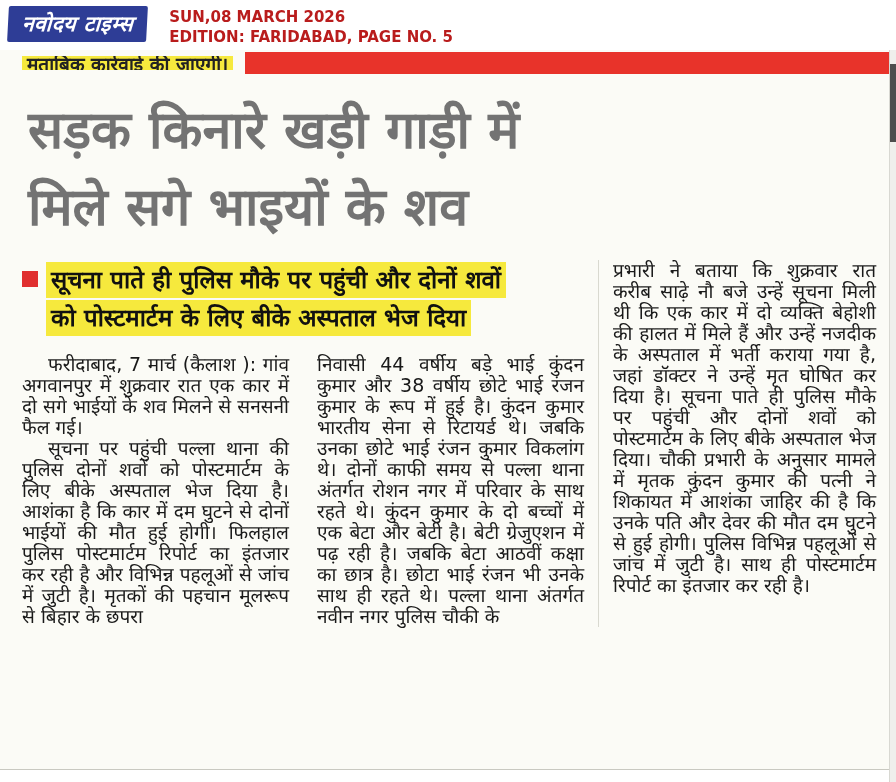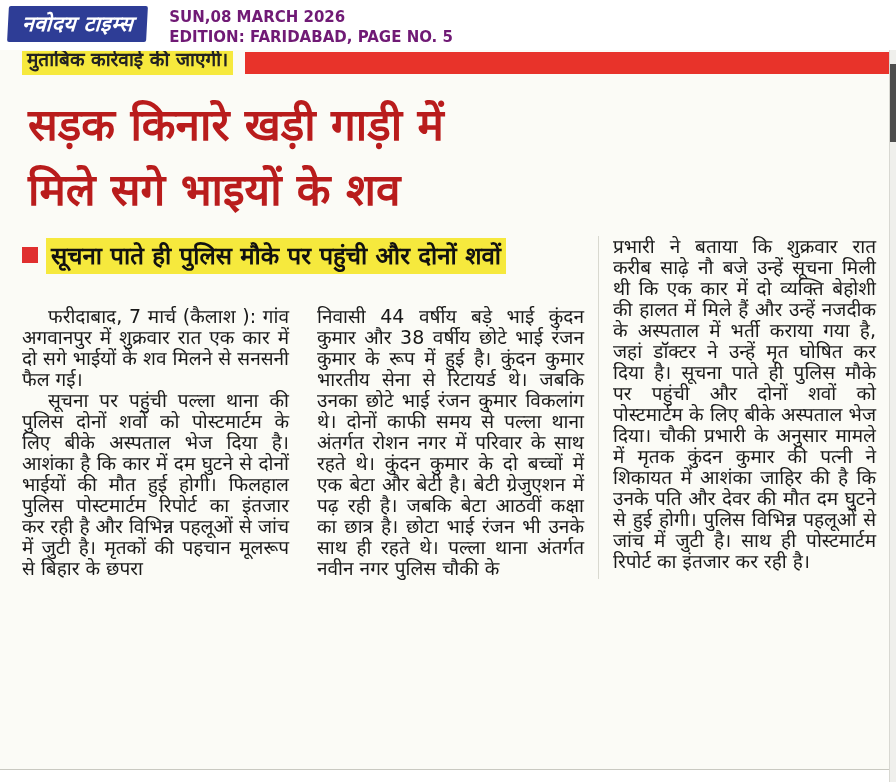--- a/index.html
+++ b/index.html
@@ -29,21 +29,21 @@
     font-weight: bold;
     font-size: 21px;
     line-height: 26px;
     padding: 5px 14px;
     border-radius: 2px;
     white-space: nowrap;
     letter-spacing: 0.5px;
     transform: skewX(-3deg);
   }
   .date-block {
-    color: #701a75;
+    color: #b91c1c;
     font-weight: bold;
     font-size: 15px;
     line-height: 20px;
     padding-top: 1px;
   }
 
   
   .clipping {
     position: relative;
     background: #fbfbf6;
@@ -55,21 +55,21 @@
 
   
   .fragment-row {
     display: flex;
     align-items: center;
     gap: 12px;
     height: 26px;
     margin-top: 0;
   }
   .fragment-clip {
-    height: 24px;
+    height: 14px;
     overflow: hidden;
     flex: 0 0 auto;
     text-decoration: underline;
   }
   .fragment-text {
     display: inline-block;
     background: #f6e93d;
     font-weight: bold;
     font-size: 19px;
     line-height: 32px;
@@ -81,41 +81,41 @@
   .red-bar {
     flex: 1 1 auto;
     height: 22px;
     background: #e8332a;
     margin-right: -18px;
   }
 
   
   .headline {
     margin: 16px 0 14px 6px;
-    font-size: 44px;
+    font-size: 52px;
     line-height: 1.48;
     font-weight: 800;
-    color: #b91c1c;
+    color: #737373;
     letter-spacing: 0;
   }
 
   
   .content {
     display: flex;
     gap: 0;
   }
   .left-zone {
     width: 562px;
     flex: 0 0 562px;
   }
   .subhead {
     display: flex;
     align-items: flex-start;
     gap: 8px;
-    margin: 2px 0 30px 0;
+    margin: 2px 0 16px 0;
   }
   .bullet {
     flex: 0 0 auto;
     width: 16px; height: 16px;
     background: #e02f2f;
     margin-top: 9px;
   }
   .subhead-lines { display: block; }
   .hl {
     display: inline-block;
@@ -193,20 +193,21 @@
     <span>मिले सगे भाइयों के शव</span>
   </h1>
 
   <div class="content">
 
     <div class="left-zone">
       <div class="subhead">
         <span class="bullet"></span>
         <div class="subhead-lines">
           <span class="hl">सूचना पाते ही पुलिस मौके पर पहुंची और दोनों शवों</span><br>
+          <span class="hl">को पोस्टमार्टम के लिए बीके अस्पताल भेज दिया</span>
         </div>
       </div>
 
       <div class="cols12">
         <div class="col">
           <p class="indent">फरीदाबाद, 7 मार्च (कैलाश ): गांव अगवानपुर में शुक्रवार रात एक कार में दो सगे भाईयों के शव मिलने से सनसनी फैल गई।</p>
           <p class="indent">सूचना पर पहुंची पल्ला थाना की पुलिस दोनों शवों को पोस्टमार्टम के लिए बीके अस्पताल भेज दिया है। आशंका है कि कार में दम घुटने से दोनों भाईयों की मौत हुई होगी। फिलहाल पुलिस पोस्टमार्टम रिपोर्ट का इंतजार कर रही है और विभिन्न पहलूओं से जांच में जुटी है। मृतकों की पहचान मूलरूप से बिहार के छपरा</p>
         </div>
         <div class="col">
           <p>निवासी 44 वर्षीय बड़े भाई कुंदन कुमार और 38 वर्षीय छोटे भाई रंजन कुमार के रूप में हुई है। कुंदन कुमार भारतीय सेना से रिटायर्ड थे। जबकि उनका छोटे भाई रंजन कुमार विकलांग थे। दोनों काफी समय से पल्ला थाना अंतर्गत रोशन नगर में परिवार के साथ रहते थे। कुंदन कुमार के दो बच्चों में एक बेटा और बेटी है। बेटी ग्रेजुएशन में पढ़ रही है। जबकि बेटा आठवीं कक्षा का छात्र है। छोटा भाई रंजन भी उनके साथ ही रहते थे। पल्ला थाना अंतर्गत नवीन नगर पुलिस चौकी के</p>

